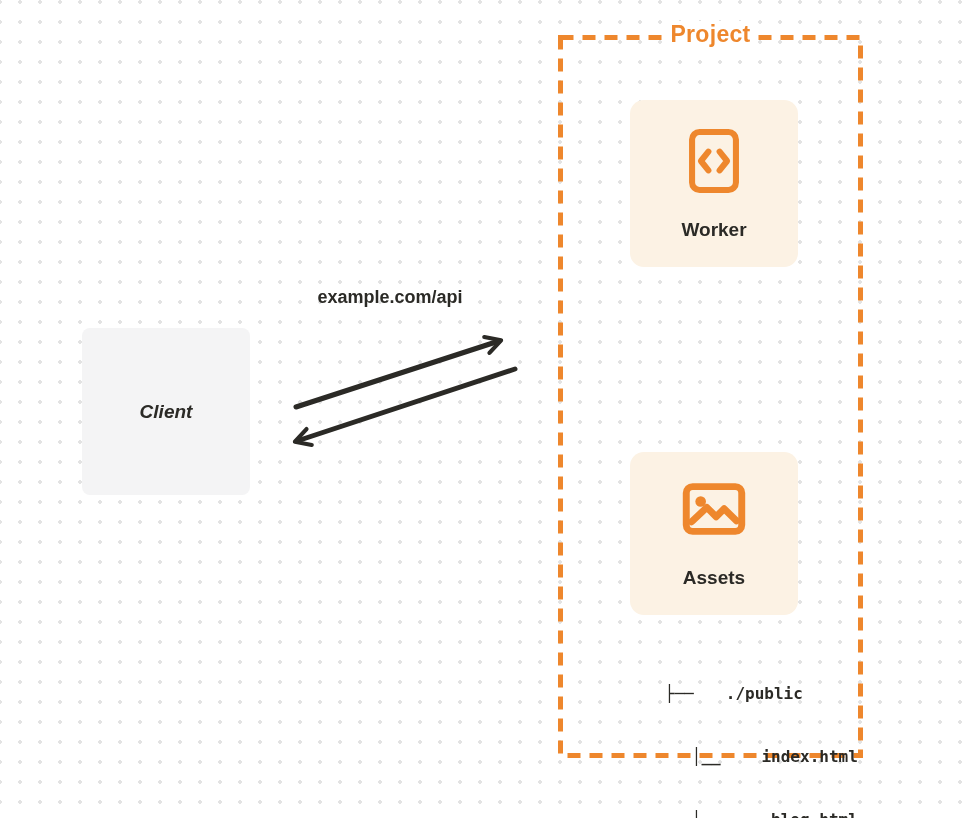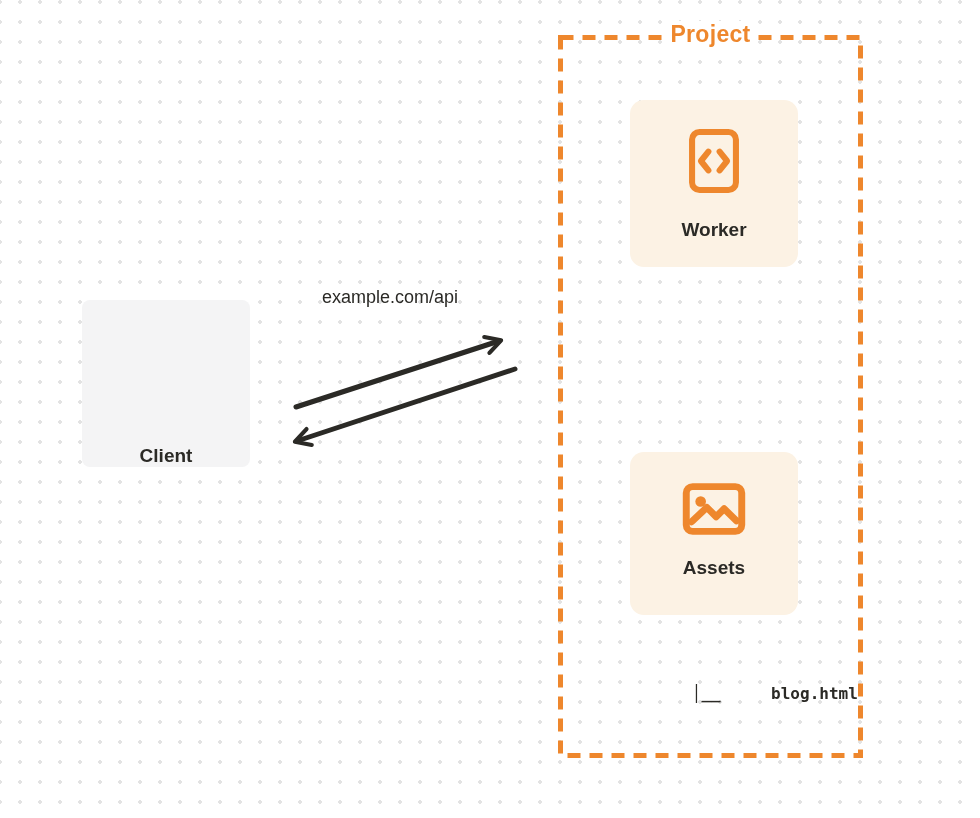--- a/index.html
+++ b/index.html
@@ -56,52 +56,52 @@
     display:inline-block;
     background:var(--bg);
     padding:0 7px;
     color:var(--orange);
     font-size:23px;
     font-weight:bold;
     letter-spacing:0.3px;
   }
   .client-box{
     position:absolute;
-    left:82px;top:300px;width:168px;height:167px;
+    left:82px;top:328px;width:168px;height:167px;
     background:var(--client-gray);
     border-radius:8px;
-    display:flex;align-items:flex-end;justify-content:center;
+    display:flex;align-items:center;justify-content:center;font-style:italic;
   }
   .node-label{
     color:var(--ink);
     font-size:19px;
     font-weight:bold;
   }
   .request-label{
     position:absolute;
     left:300px;top:287px;width:180px;
     text-align:center;
     color:var(--ink);
     font-size:18px;
-    font-weight:normal;
+    font-weight:bold;
     white-space:nowrap;
   }
   .card{
     position:absolute;
     left:630px;width:168px;
     background:var(--cream);
     border-radius:14px;
     display:flex;flex-direction:column;align-items:center;
   }
   .card.worker{top:100px;height:167px;}
   .card.assets{top:452px;height:163px;}
   .card.worker .card-icon{margin-top:26px;}
   .card.assets .card-icon{margin-top:30px;}
   .card.worker .node-label{margin-top:23px;}
-  .card.assets .node-label{margin-top:21px;text-align:center;}
+  .card.assets .node-label{margin-top:31px;text-align:center;}
   .icon-stroke{
     fill:none;
     stroke:var(--orange);
     stroke-width:2.6;
     stroke-linecap:round;
     stroke-linejoin:round;
   }
   .icon-fill{fill:var(--orange);}
   .file-tree{
     position:absolute;
@@ -163,18 +163,24 @@
     <svg class="card-icon" width="64" height="54" viewBox="0 0 24 20">
       <rect class="icon-stroke" x="1.6" y="1.6" width="20.8" height="16.8" rx="2.4" stroke-width="2.4"></rect>
       <circle class="icon-fill" cx="7" cy="7.2" r="2"></circle>
       <path class="icon-stroke" d="M3.6 14.8 L9.3 9.4 L12.8 12.9 L15.8 9.9 L20.4 14.4" stroke-width="2.4"></path>
     </svg>
     <span class="node-label">Assets</span>
   </div>
 
   <div class="file-tree">
     <div class="tree-row">
+      <span class="tree-glyph root-glyph">├──</span><span class="tree-name root-name">./public</span>
+    </div>
+    <div class="tree-row">
+      <span class="tree-glyph file-glyph">│__</span><span class="tree-name file-name">index.html</span>
+    </div>
+    <div class="tree-row">
       <span class="tree-glyph file-glyph">│__</span><span class="tree-name file-name">blog.html</span>
     </div>
     
   </div>
 
 </div>
 
 </body></html>

